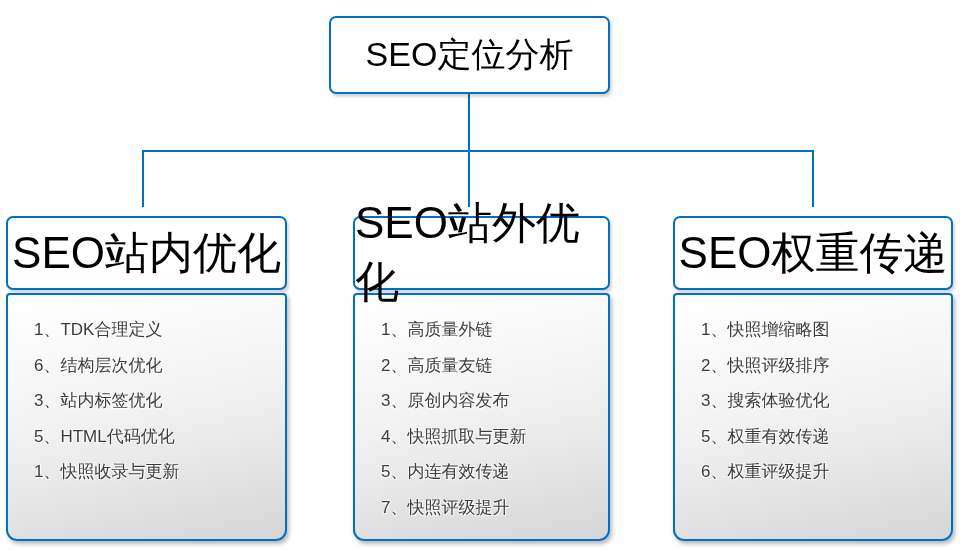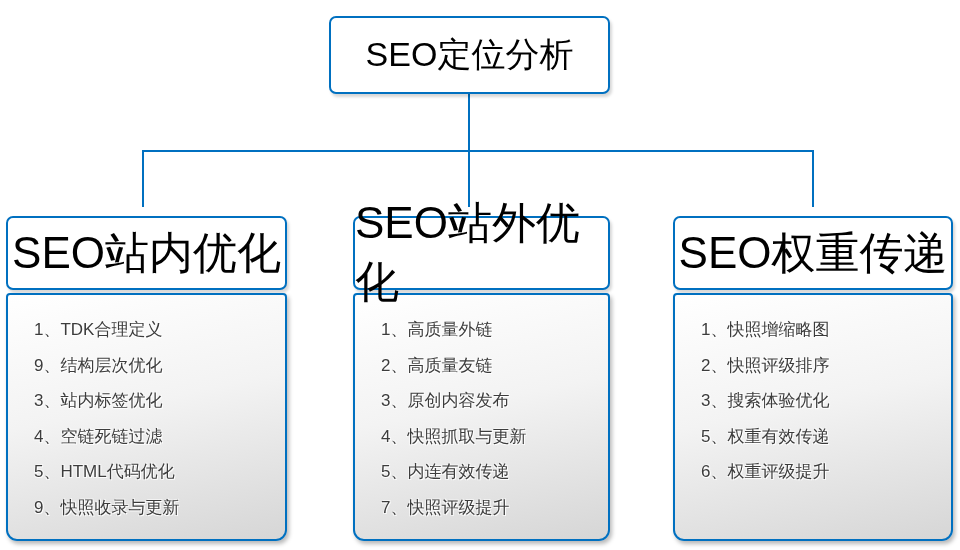--- a/index.html
+++ b/index.html
@@ -97,25 +97,24 @@
     <span>SEO定位分析</span>
   </div>
 
   <div class="branch" id="branch-0">
     <div class="branch-header">
       <span>SEO站内优化</span>
     </div>
     <div class="branch-list">
       <ul>
         <li>1、TDK合理定义</li>
-        <li>9、结构层次优化</li>
+        <li>6、结构层次优化</li>
         <li>3、站内标签优化</li>
-        <li>4、空链死链过滤</li>
         <li>5、HTML代码优化</li>
-        <li>9、快照收录与更新</li>
+        <li>1、快照收录与更新</li>
       </ul>
     </div>
   </div>
 
   <div class="branch" id="branch-1">
     <div class="branch-header">
       <span>SEO站外优化</span>
     </div>
     <div class="branch-list">
       <ul>

